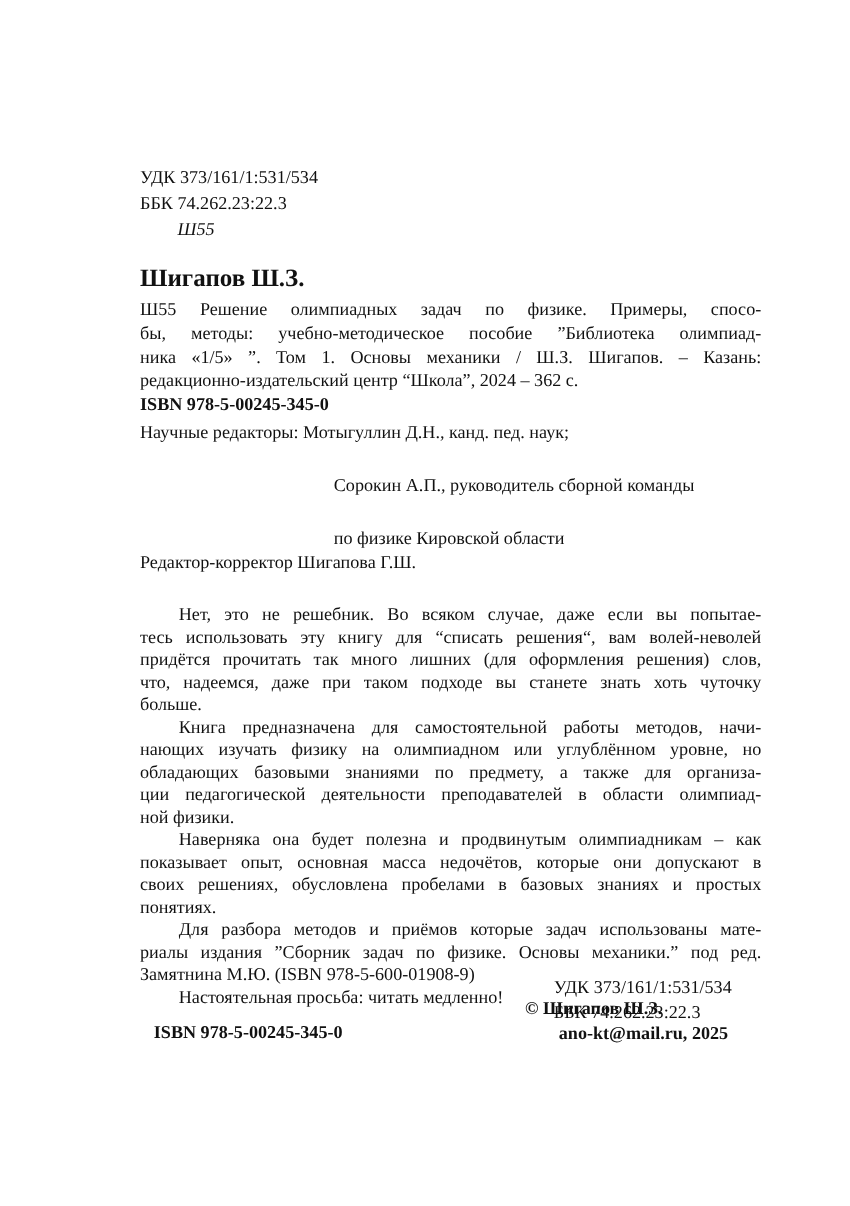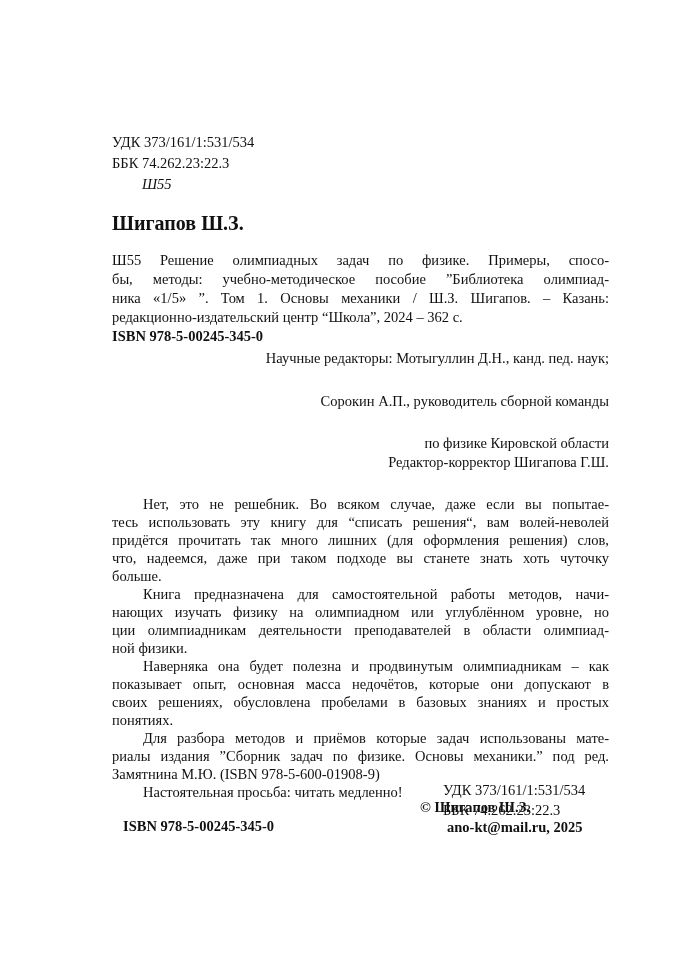--- a/index.html
+++ b/index.html
@@ -21,23 +21,23 @@
     line-height: 18px;
   }
   .top-codes { line-height: 21px; }
   .code-indent { padding-left: 30px; font-style: italic; }
   .author {
     font-weight: bold;
     font-size: 20px;
     margin-top: 19px;
     line-height: 19px;
   }
-  .annotation { margin-top: 18px; line-height: 19px; }
+  .annotation { margin-top: 6px; line-height: 19px; }
   .isbn-line { font-weight: bold; line-height: 19px; }
-  .editors { margin-top: 3px; line-height: 18.5px; text-align: right; }
+  .editors { margin-top: 3px; line-height: 18.5px; }
   .ed-indent { padding-left: 155px; margin-top: 24px; }
   .body-text { margin-top: 24px; }
   .para { margin: 0; }
   .jline { text-align: justify; text-align-last: justify; }
   .jline.lastline { text-align: justify; text-align-last: left; }
   .jline.indent { text-indent: 31px; }
   
   .footer-codes {
     position: absolute; left: 443px; top: 780px;
     font-size: 14.5px; line-height: 20px;
@@ -86,21 +86,22 @@
       <div class="para">
           <div class="jline indent">Нет, это не решебник. Во всяком случае, даже если вы попытае-</div>
           <div class="jline">тесь использовать эту книгу для “списать решения“, вам волей-неволей</div>
           <div class="jline">придётся прочитать так много лишних (для оформления решения) слов,</div>
           <div class="jline">что, надеемся, даже при таком подходе вы станете знать хоть чуточку</div>
           <div class="jline lastline">больше.</div>
         </div>
       <div class="para">
           <div class="jline indent">Книга предназначена для самостоятельной работы методов, начи-</div>
           <div class="jline">нающих изучать физику на олимпиадном или углублённом уровне, но</div>
-          <div class="jline">ции олимпиадникам деятельности преподавателей в области олимпиад-</div>
+          <div class="jline">обладающих базовыми знаниями по предмету, а также для организа-</div>
+          <div class="jline">ции педагогической деятельности преподавателей в области олимпиад-</div>
           <div class="jline lastline">ной физики.</div>
         </div>
       <div class="para">
           <div class="jline indent">Наверняка она будет полезна и продвинутым олимпиадникам – как</div>
           <div class="jline">показывает опыт, основная масса недочётов, которые они допускают в</div>
           <div class="jline">своих решениях, обусловлена пробелами в базовых знаниях и простых</div>
           <div class="jline lastline">понятиях.</div>
         </div>
       <div class="para">
           <div class="jline indent">Для разбора методов и приёмов которые задач использованы мате-</div>

